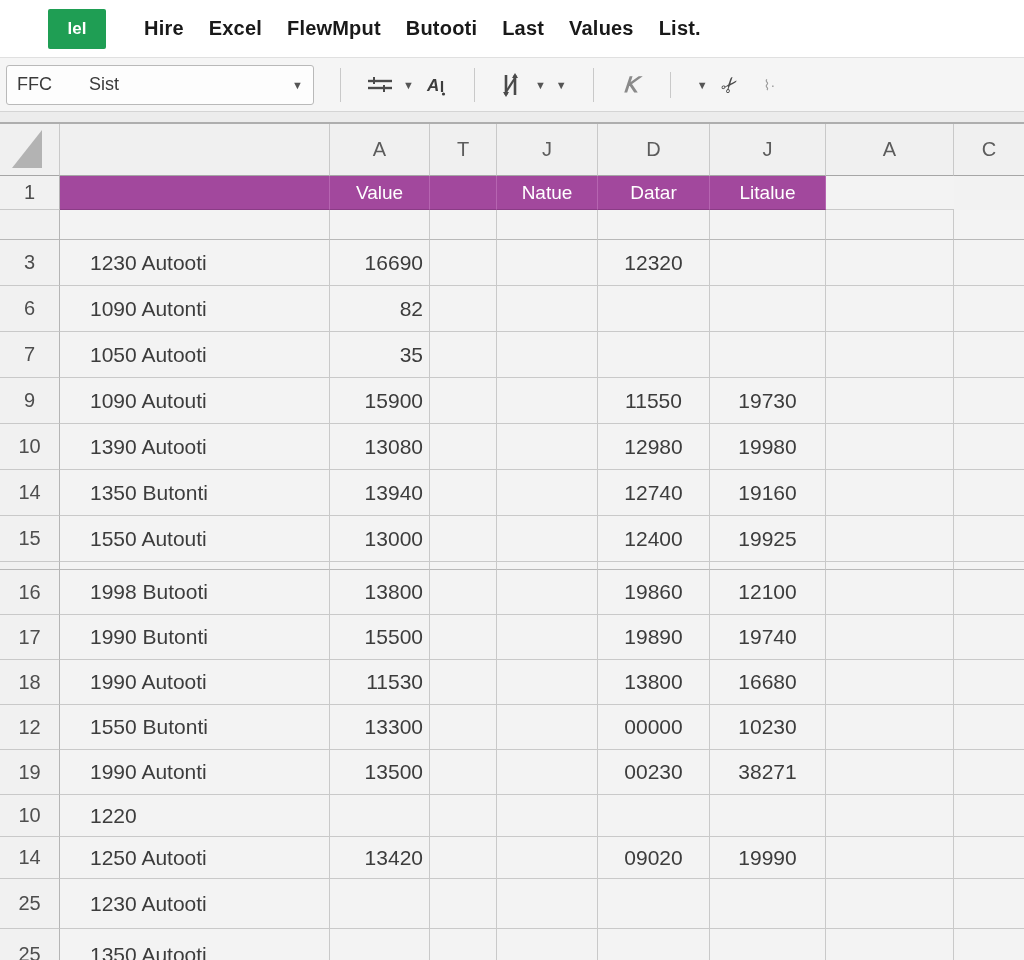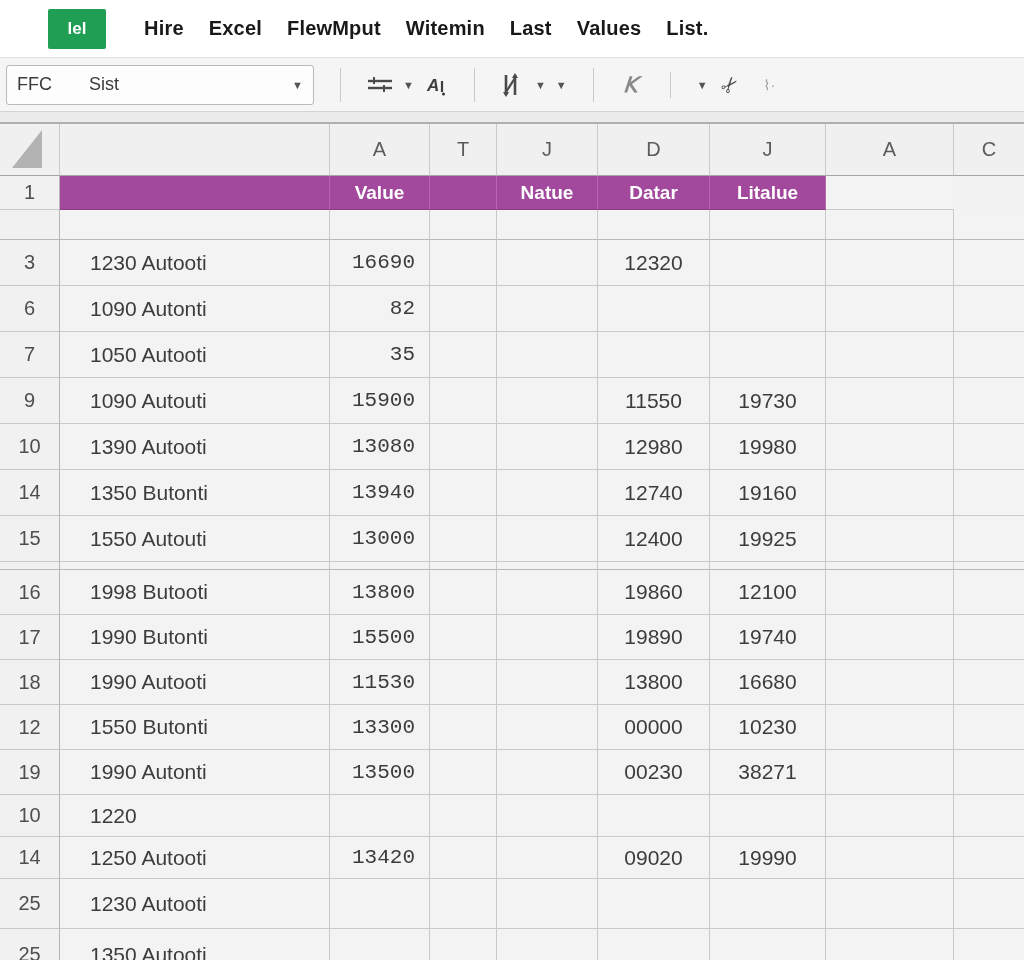--- a/index.html
+++ b/index.html
@@ -60,51 +60,51 @@
   .letters-row .cell { height: 52px; background: #f0f0f0; justify-content: center; color: #5c5c5c; font-size: 20px; border-bottom: 1px solid #a6a6a6; }
   .corner-cell { position: relative; }
   .corner-tri {
     position: absolute; left: 12px; bottom: 7px; width: 30px; height: 38px;
     background: #b3b3b3; clip-path: polygon(0 100%, 100% 100%, 100% 0);
   }
 
   
   .purple-row .cell { height: 34px; }
   .purple-row .p {
-    background: #a2489d; color: #ffffff; font-weight: bold; font-size: 19px;
+    background: #a2489d; color: #ffffff; font-weight: normal; font-size: 19px;
     justify-content: center; border-right: 1px solid #b665b1;
     border-bottom: 1px solid #8a3c86;
   }
   .purple-row .rownum { justify-content: center; }
 
   .rownum { background: #f1f1f1; justify-content: center; color: #4e4e4e; font-size: 20px; border-right: 1px solid #b5b5b5; }
 
   .c-label { padding-left: 30px; }
-  .num-r { justify-content: flex-end; padding-right: 14px; font-family: Liberation Mono, monospace; }
+  .num-r { justify-content: flex-end; padding-right: 6px; }
   .num-c { justify-content: center; }
 
   .r-default .cell { height: 46px; }
   .r-thin .cell { height: 30px; border-bottom: 1px solid #b8b8b8; }
   .r-spacer .cell { height: 8px; border-bottom: 1px solid #b8b8b8; }
   .r-mid .cell { height: 45px; }
   .r-short .cell { height: 42px; }
   .r-tall .cell { height: 50px; }
   .r-partial .cell { height: 31px; align-items: flex-start; padding-top: 14px; border-bottom: none; }
   .r-partial .c-label { padding-top: 14px; }
 </style>
 </head>
 <body>
 
 <div class="menubar">
   <div class="logo">lel</div>
   <nav class="menu">
       <span class="menu-item">Hire</span>
       <span class="menu-item">Excel</span>
       <span class="menu-item">FlewMput</span>
-      <span class="menu-item">Witemin</span>
+      <span class="menu-item">Butooti</span>
       <span class="menu-item">Last</span>
       <span class="menu-item">Values</span>
       <span class="menu-item">List.</span>
     </nav>
 </div>
 
 <div class="toolbar">
   <div class="namebox">
     <span class="nb-left">FFC</span>
     <span class="nb-value">Sist</span>

